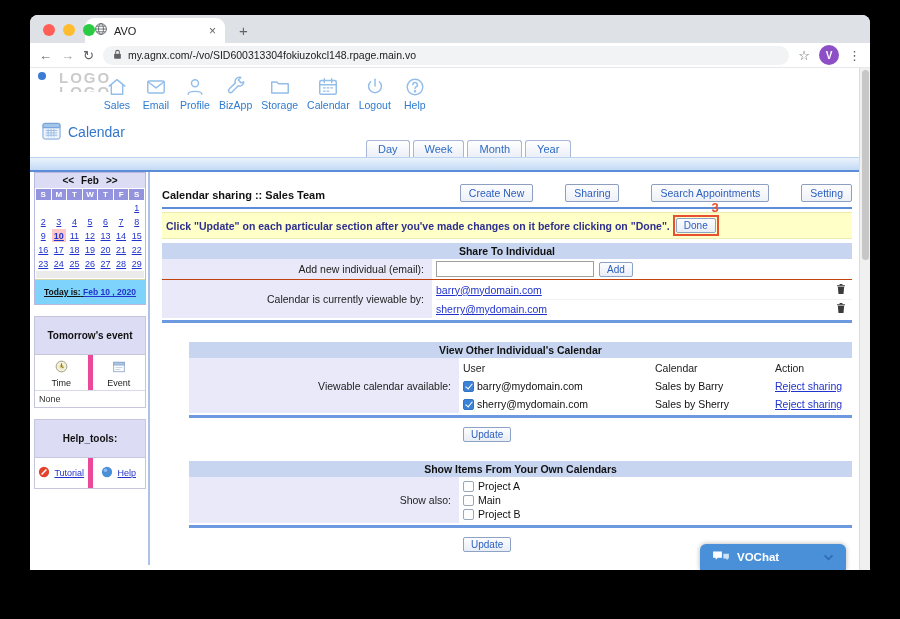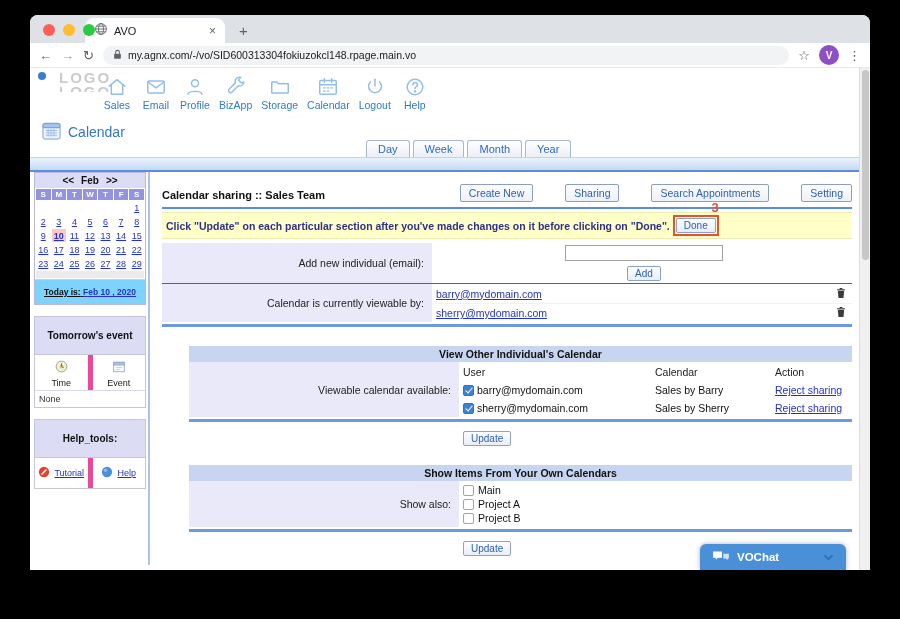--- a/index.html
+++ b/index.html
@@ -415,23 +415,24 @@
 
         <div class="notice">
           <span>Click "Update" on each particular section after you've made changes on it before clicking on "Done".</span>
           <span class="done-annot">
             <button class="btn">Done</button>
             <span class="annot-num">3</span>
           </span>
         </div>
 
         <div class="sec">
+          <div class="sec-title">Share To Individual</div>
           <div class="srow">
             <div class="slabel">Add new individual (email):</div>
-            <div class="scontent" style="display:flex;align-items:center;gap:5px;flex-direction:column;">
+            <div class="scontent" style="display:flex;align-items:center;gap:5px;">
               <input class="email-input" value="" style="">
               <button class="btn">Add</button>
             </div>
           </div>
           <div class="srow">
             <div class="slabel">Calendar is currently viewable by:</div>
             <div class="scontent" style="padding:0 0 0 4px;">
                 <div class="viewer-row">
                   <a class="lnk" href="#">barry@mydomain.com</a>
                   <span><svg viewBox="0 0 12 14" width="10" height="12">
@@ -489,25 +490,25 @@
           </div>
         </div>
 
         <div class="sec">
           <div class="sec-title">Show Items From Your Own Calendars</div>
           <div class="srow">
             <div class="slabel">Show also:</div>
             <div class="scontent">
                 <div class="opt-line">
                   <span class="cb"></span>
-                  <span>Main</span>
+                  <span>Project A</span>
                 </div>
                 <div class="opt-line">
                   <span class="cb"></span>
-                  <span>Project A</span>
+                  <span>Main</span>
                 </div>
                 <div class="opt-line">
                   <span class="cb"></span>
                   <span>Project B</span>
                 </div>
               </div>
           </div>
           <div class="sec-bottom"></div>
           <div class="update-row">
             <button class="btn">Update</button>

